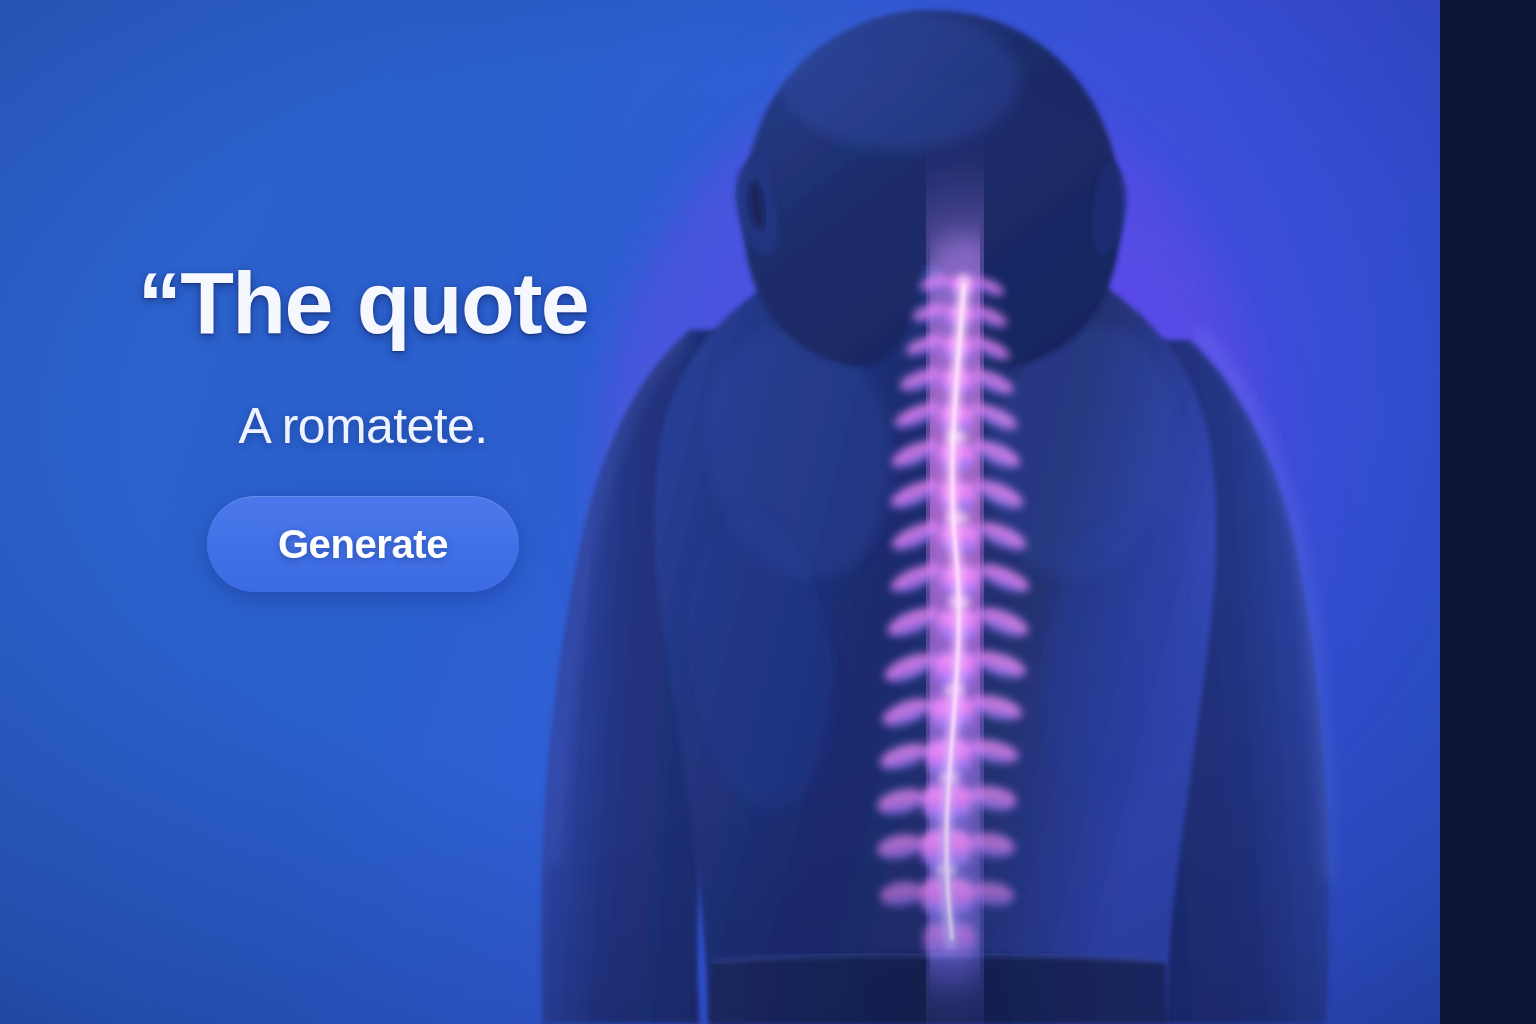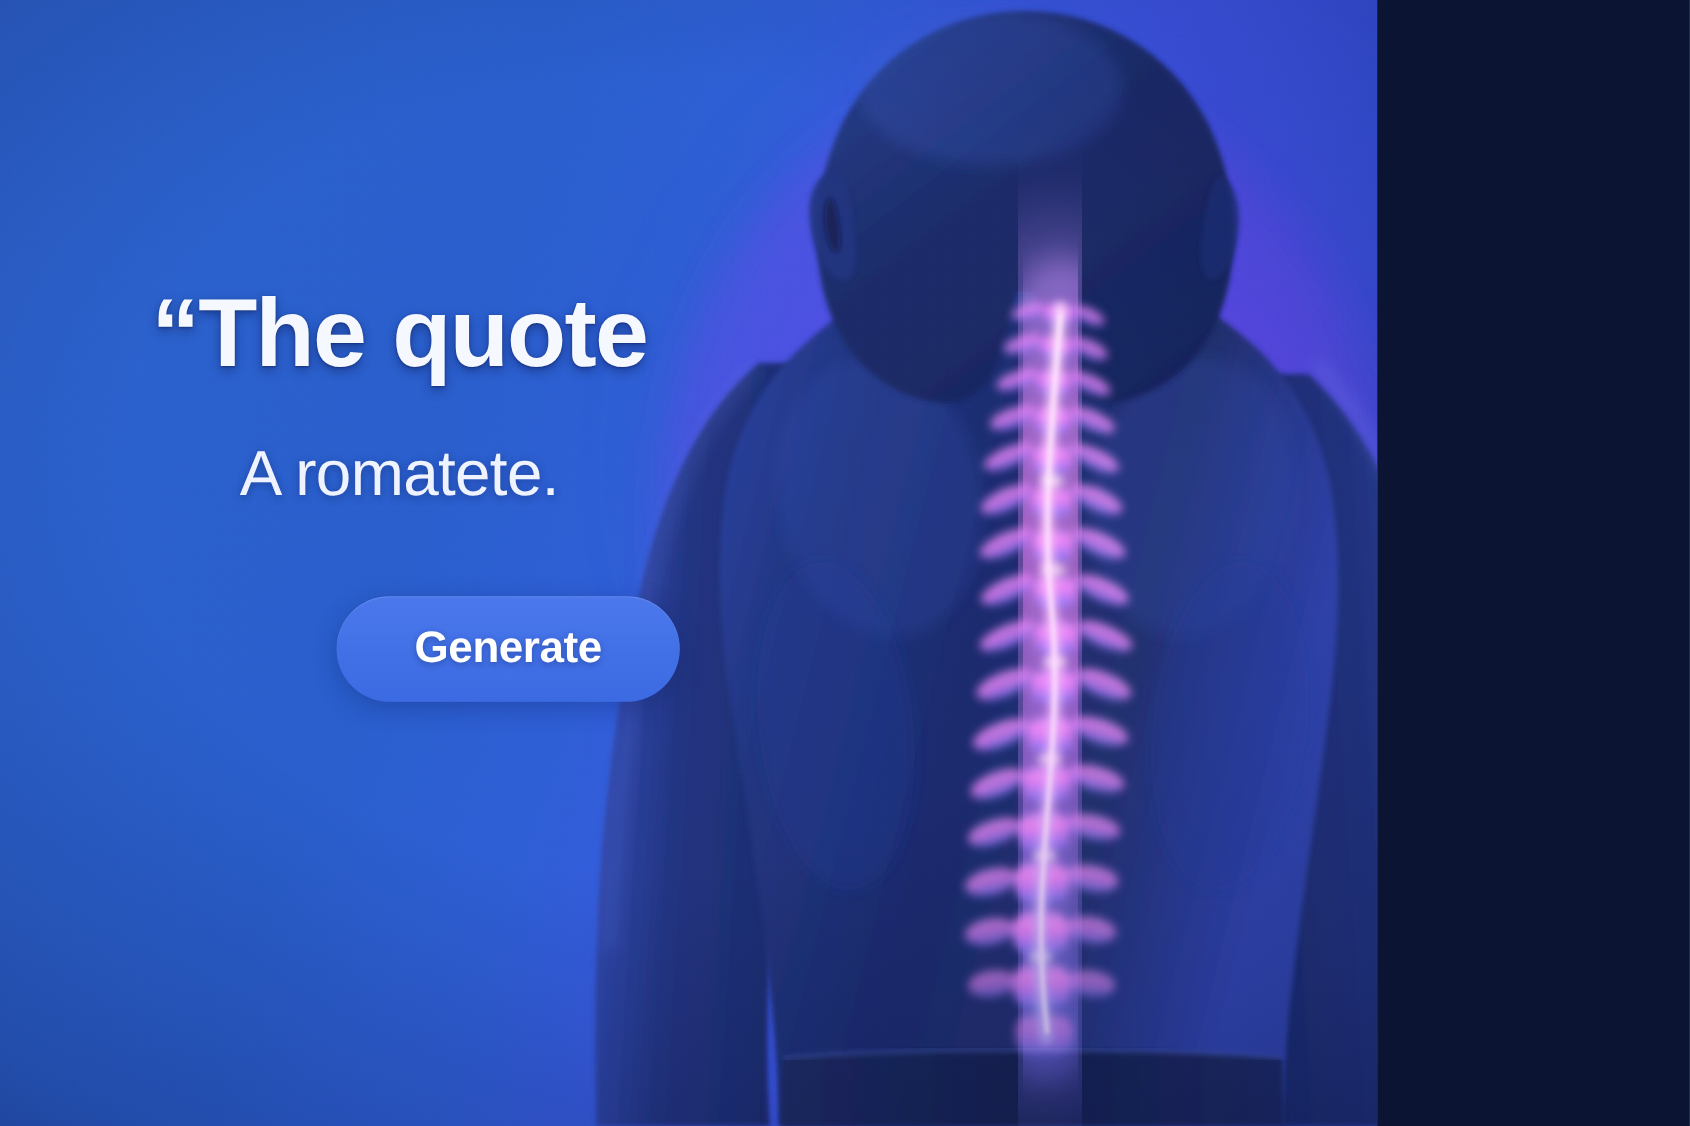--- a/index.html
+++ b/index.html
@@ -2,21 +2,21 @@
 <html><head>
 <meta charset="utf-8">
 <style>
   html, body {
     margin: 0;
     padding: 0;
     background: #0b1533;
   }
   #stage {
     position: relative;
-    width: 1252px;
+    width: 1440px;
     height: 1024px;
     overflow: hidden;
     font-family: "Liberation Sans", sans-serif;
     background: #0369a1;
   }
 
   
   .bg-base {
     position: absolute;
     inset: 0;
@@ -109,31 +109,31 @@
     font-size: 88px;
     line-height: 1.08;
     font-weight: 700;
     letter-spacing: -1.6px;
     color: #f5f8ff;
     text-shadow: 0 3px 10px rgba(10,24,80,0.45), 0 1px 2px rgba(10,24,80,0.5);
     word-spacing: 2px;
   }
   .subhead {
     margin: 46px 0 0 0;
-    font-size: 58px;
+    font-size: 50px;
     line-height: 1.2;
     font-weight: 400;
     letter-spacing: -0.6px;
     color: #eef3ff;
     text-shadow: 0 2px 8px rgba(10,24,80,0.40);
   }
   .cta-wrap {
-    margin-top: 76px;
+    margin-top: 40px;
     display: flex;
-    justify-content: flex-end;
+    justify-content: center;
   }
   .cta {
     display: inline-flex;
     align-items: center;
     justify-content: center;
     min-width: 312px;
     height: 96px;
     padding: 0 34px;
     border: none;
     border-radius: 48px;

